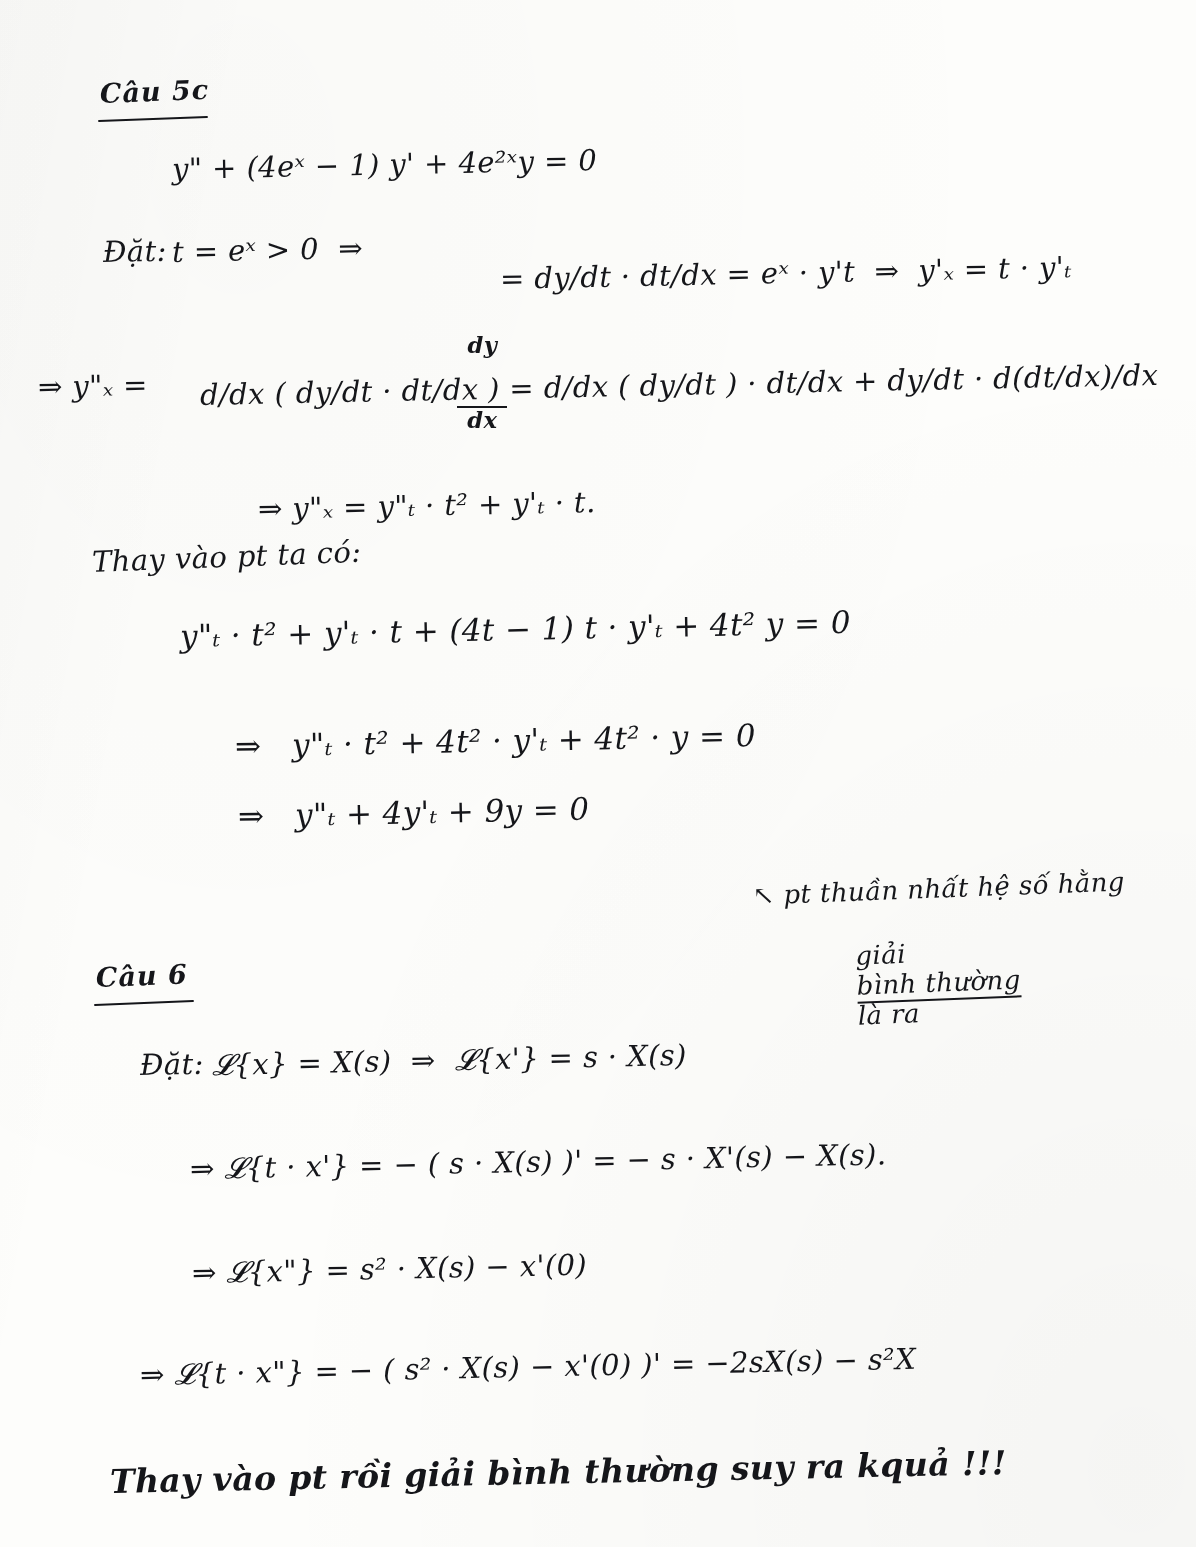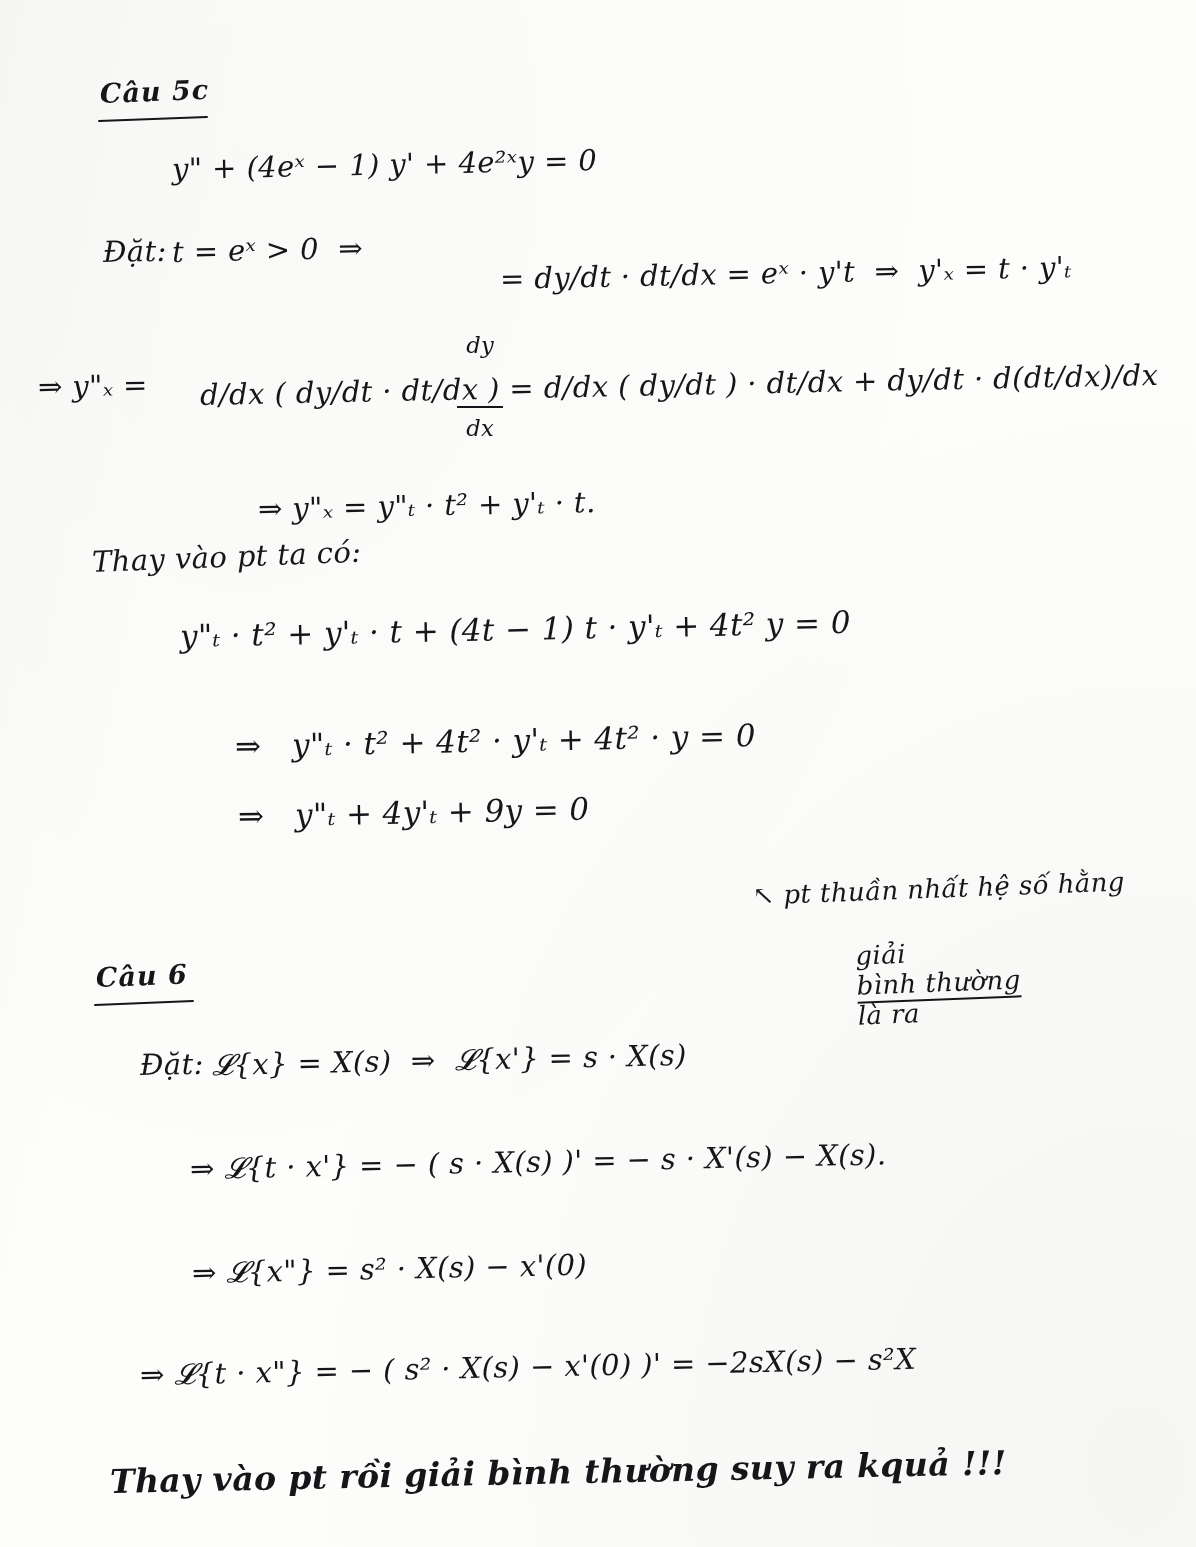--- a/index.html
+++ b/index.html
@@ -56,28 +56,29 @@
   .note {
     font-size: 26px;
   }
   .frac {
     display: inline-block;
     text-align: center;
     vertical-align: middle;
     font-size: 0.78em;
     line-height: 1.08;
     margin: 0 4px;
+    font-weight: bold;
   }
   .frac .num {
     display: block;
     padding: 0 5px;
   }
   .frac .den {
     display: block;
-    padding: 8px 5px;
+    padding: 0 5px;
     border-top: 2px solid #15161a;
   }
   .ul {
     border-bottom: 2px solid #15161a;
     padding-bottom: 1px;
   }
   .slant-1 { transform: rotate(-1.2deg); }
   .slant-2 { transform: rotate(-2.2deg); }
   .big-script {
     font-size: 33px;

